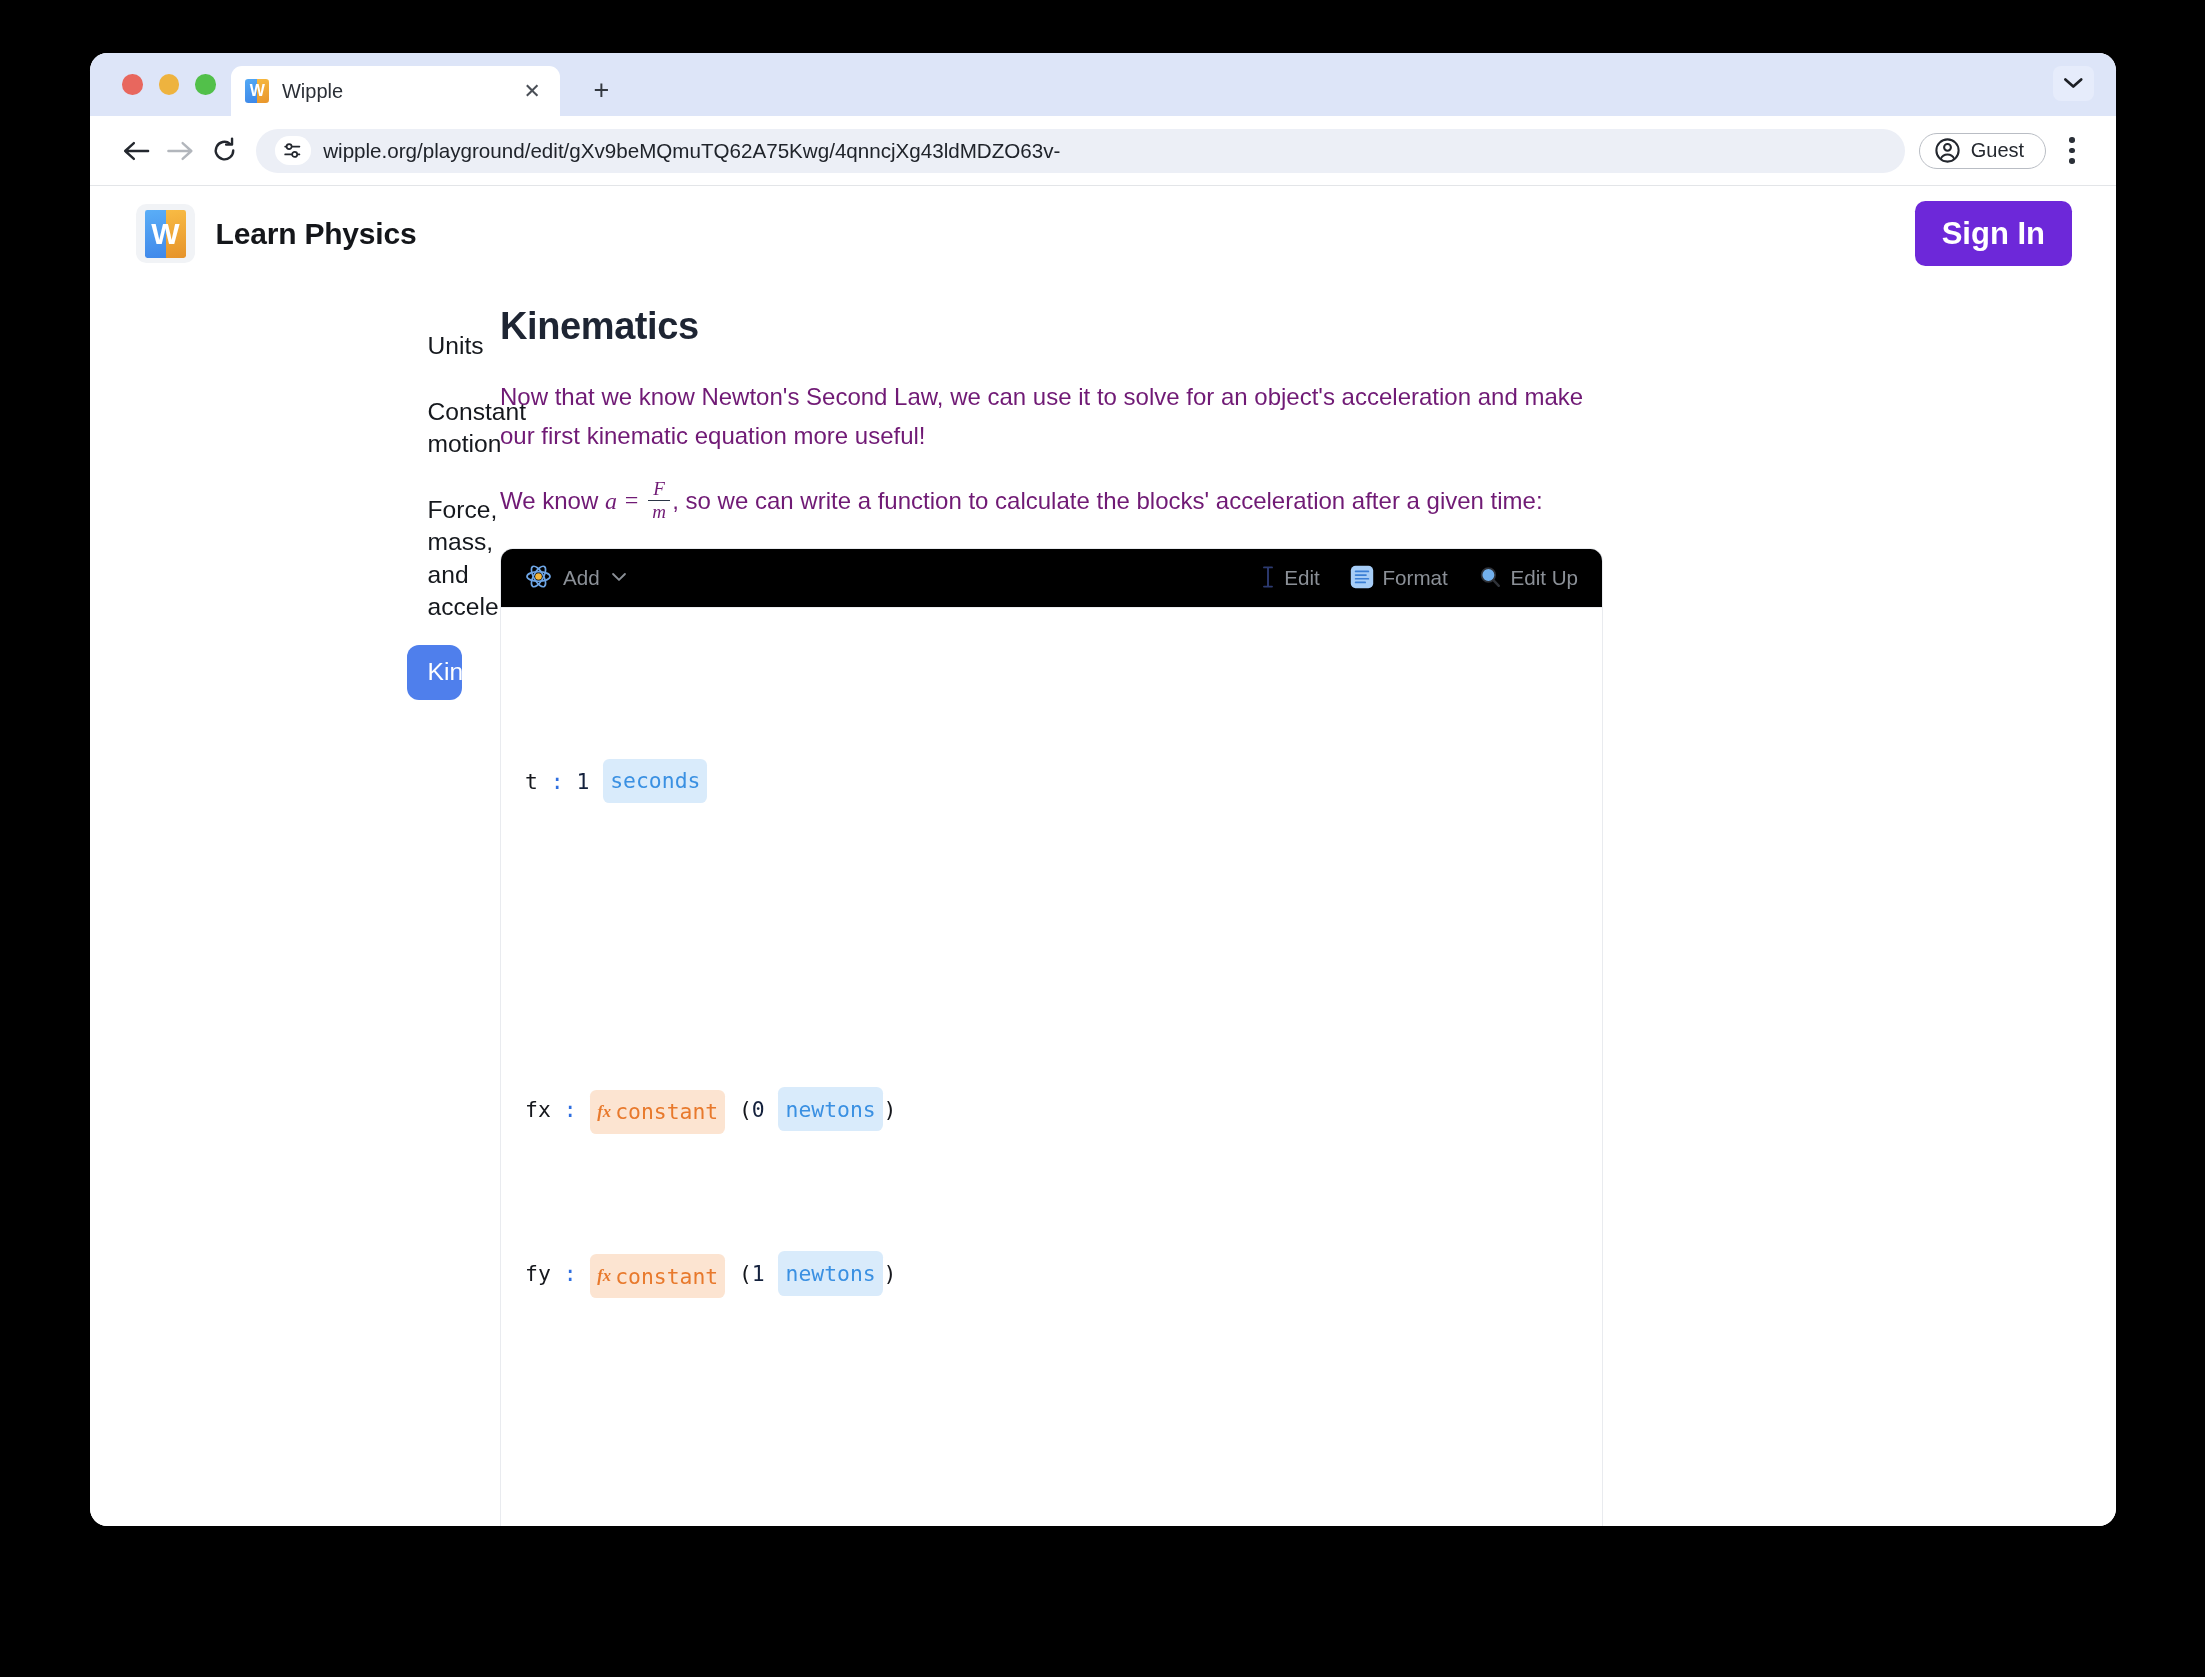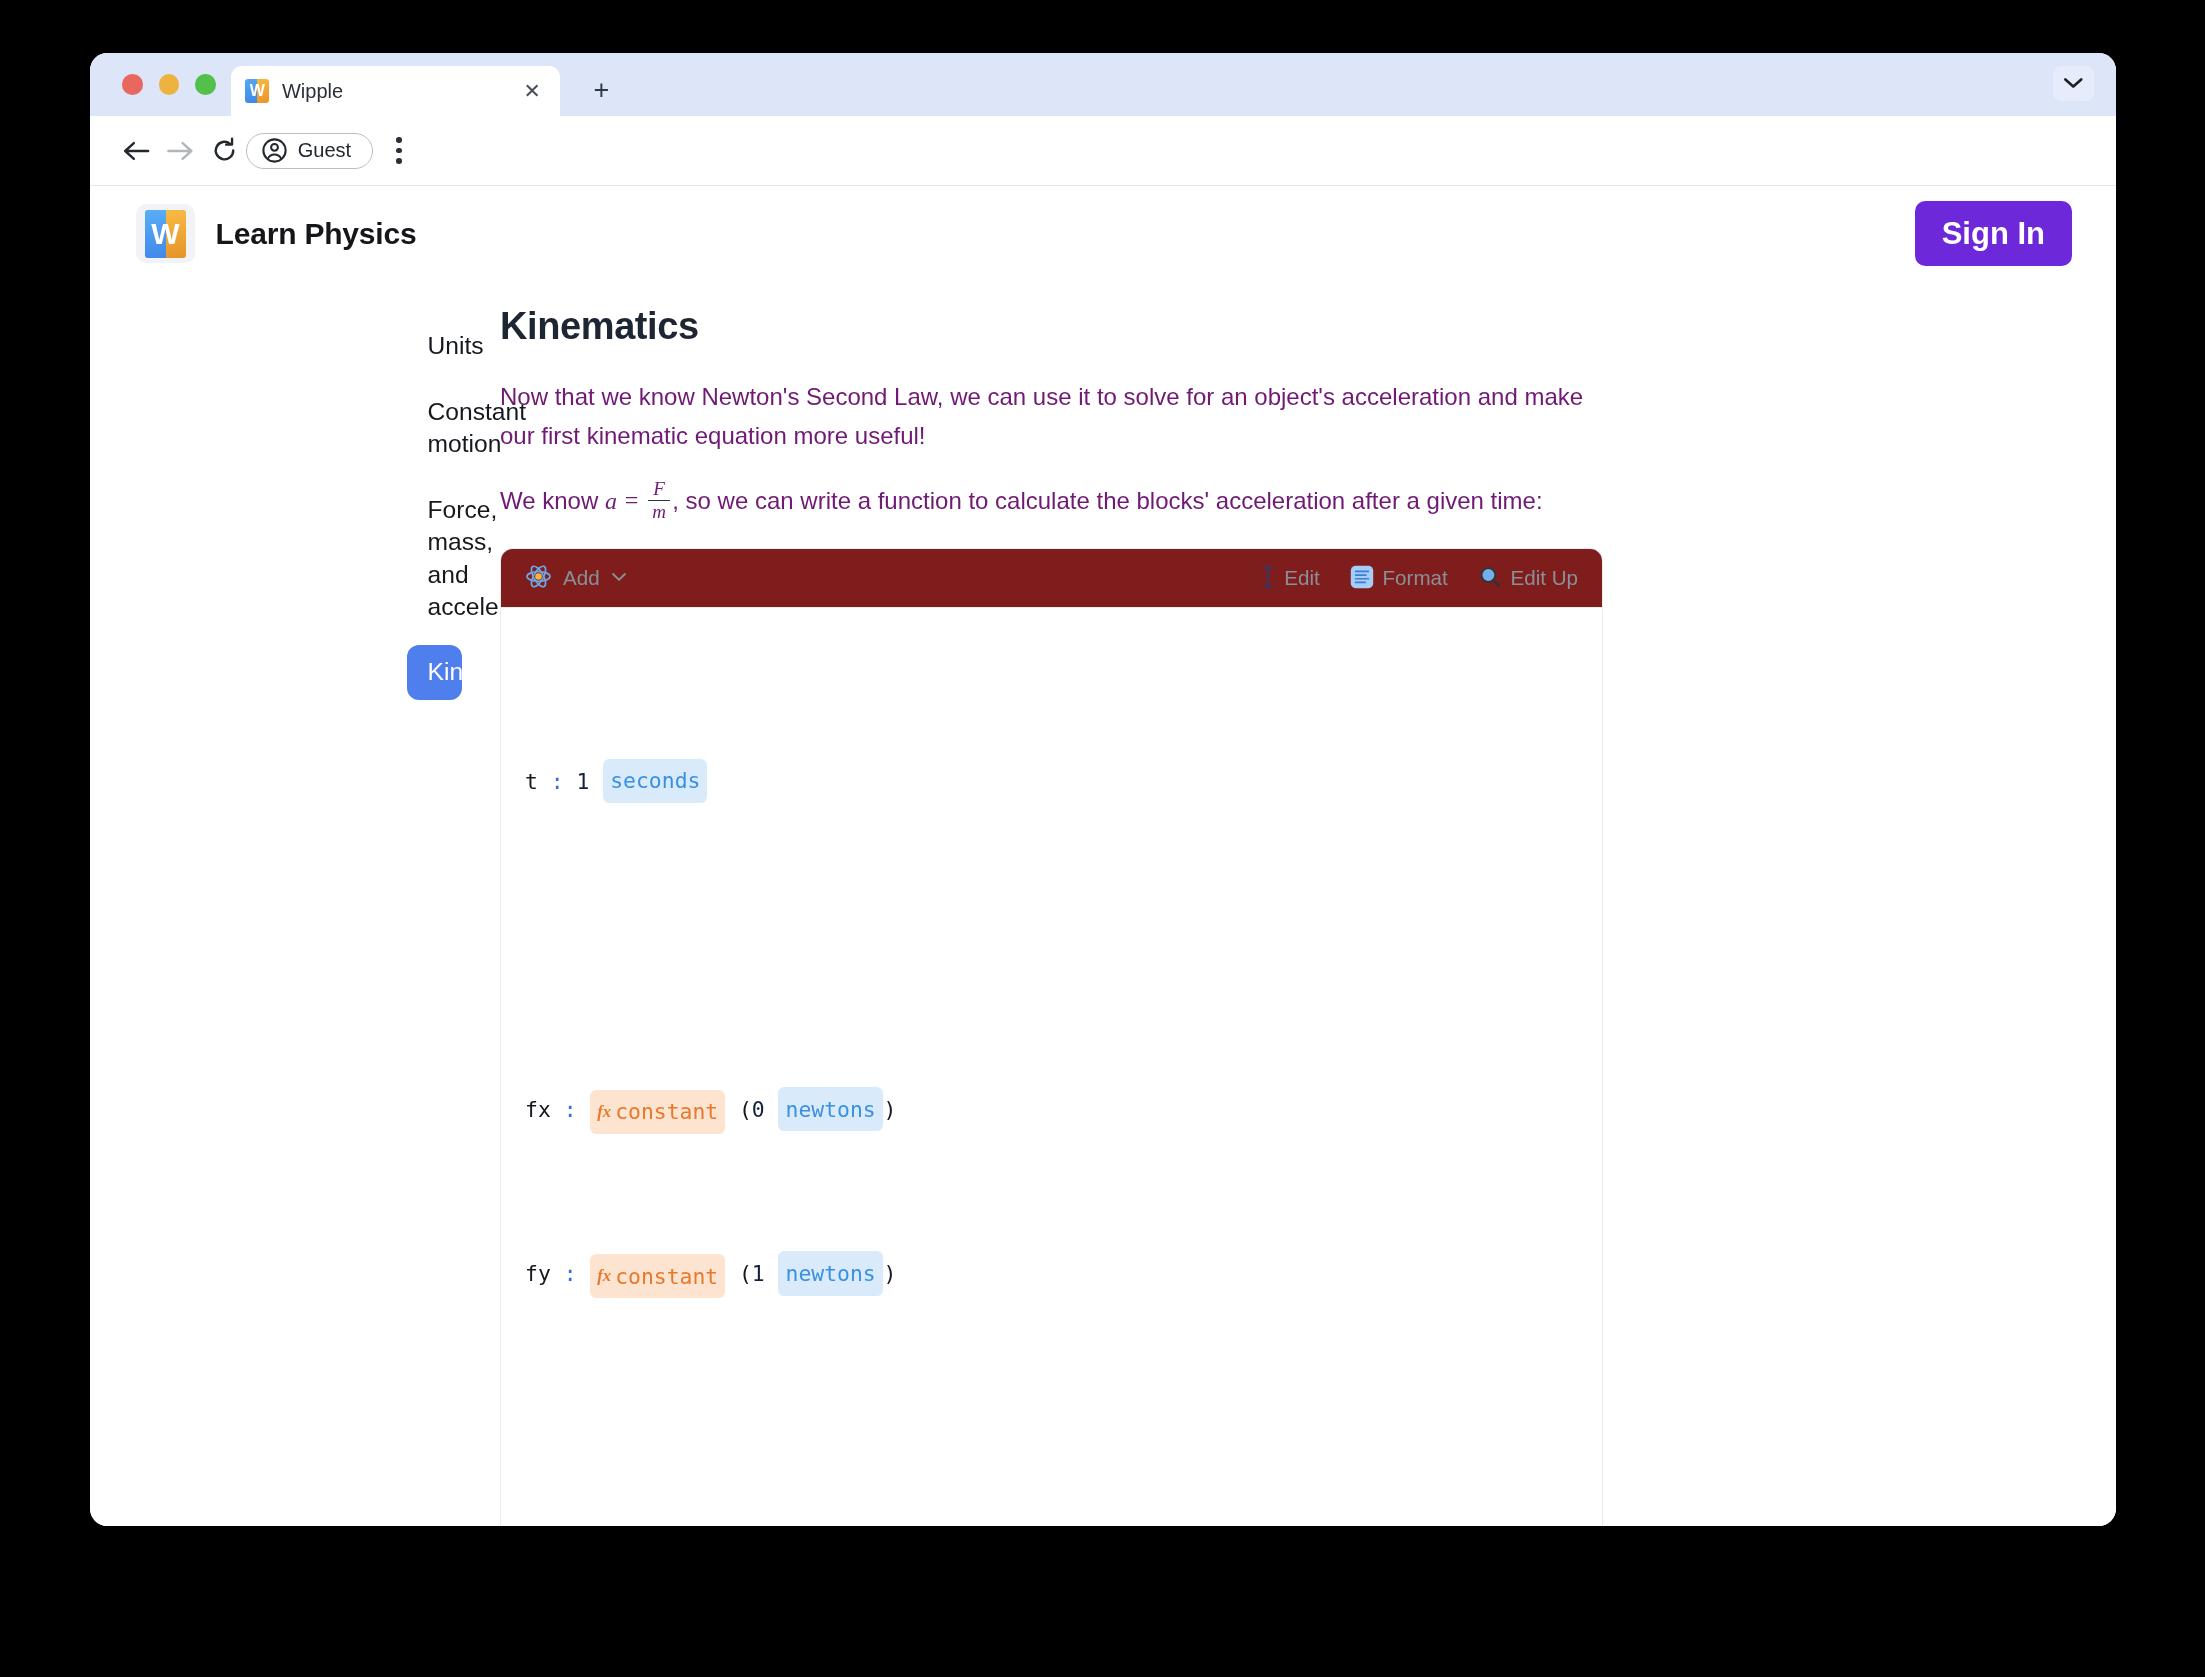--- a/index.html
+++ b/index.html
@@ -220,21 +220,21 @@
   
   #editor-card {
     margin-top: 12.7px;
     border: 0.8px solid #e9ebef;
     border-radius: 12.7px;
     overflow: hidden;
     background: #ffffff;
   }
   #editor-toolbar {
     height: 59px;
-    background: #7f1d1d;
+    background: #000000;
     border-bottom: 0.8px solid #edeef1;
     display: flex; align-items: center;
     padding: 0 24px;
     justify-content: space-between;
   }
   #add-group { display: flex; align-items: center; gap: 11px; }
   #add-label { font-size: 20.6px; color: #8b9097; }
   #toolbar-right { margin-left: auto; display: flex; align-items: center; gap: 30px; }
   .tb-item { display: flex; align-items: center; gap: 8.7px; }
   .tb-label { font-size: 20.6px; color: #8b9097; }
@@ -304,20 +304,33 @@
           <path d="M21 5 L32 15 L21 25 M32 15 H3" stroke="#b2b6bc" stroke-width="3" fill="none" stroke-linecap="round" stroke-linejoin="round"></path>
         </svg>
     </div>
     <div class="nav-btn">
       <svg width="27" height="27" viewBox="0 0 34 34">
           <path d="M28 17 A11 11 0 1 1 24 8.6" stroke="#23272e" stroke-width="3" fill="none" stroke-linecap="round"></path>
           <path d="M26.5 2 V9.6 H19" stroke="#23272e" stroke-width="3" fill="none" stroke-linecap="round" stroke-linejoin="round"></path>
         </svg>
     </div>
 
+    <div id="url-field">
+      <div id="url-prefs-icon">
+        <svg width="20.6" height="19" viewBox="0 0 26 24">
+          <circle cx="9" cy="7" r="3.2" stroke="#23272e" stroke-width="2.2" fill="none"></circle>
+          <line x1="13" y1="7" x2="22" y2="7" stroke="#23272e" stroke-width="2.2" stroke-linecap="round"></line>
+          <line x1="4" y1="7" x2="5" y2="7" stroke="#23272e" stroke-width="2.2" stroke-linecap="round"></line>
+          <circle cx="16" cy="17" r="3.2" stroke="#23272e" stroke-width="2.2" fill="none"></circle>
+          <line x1="4" y1="17" x2="12" y2="17" stroke="#23272e" stroke-width="2.2" stroke-linecap="round"></line>
+          <line x1="20" y1="17" x2="22" y2="17" stroke="#23272e" stroke-width="2.2" stroke-linecap="round"></line>
+        </svg>
+      </div>
+      <div id="url-text">wipple.org/playground/edit/gXv9beMQmuTQ62A75Kwg/4qnncjXg43ldMDZO63v-</div>
+    </div>
 
     <div id="guest-btn">
       <svg width="27" height="27" viewBox="0 0 34 34">
         <circle cx="17" cy="17" r="14" stroke="#23272e" stroke-width="2.6" fill="none"></circle>
         <circle cx="17" cy="13" r="4.3" stroke="#23272e" stroke-width="2.6" fill="none"></circle>
         <path d="M8.5 27.5 A9.4 9.4 0 0 1 25.5 27.5" stroke="#23272e" stroke-width="2.6" fill="none"></path>
       </svg>
       <span id="guest-label">Guest</span>
     </div>
 

